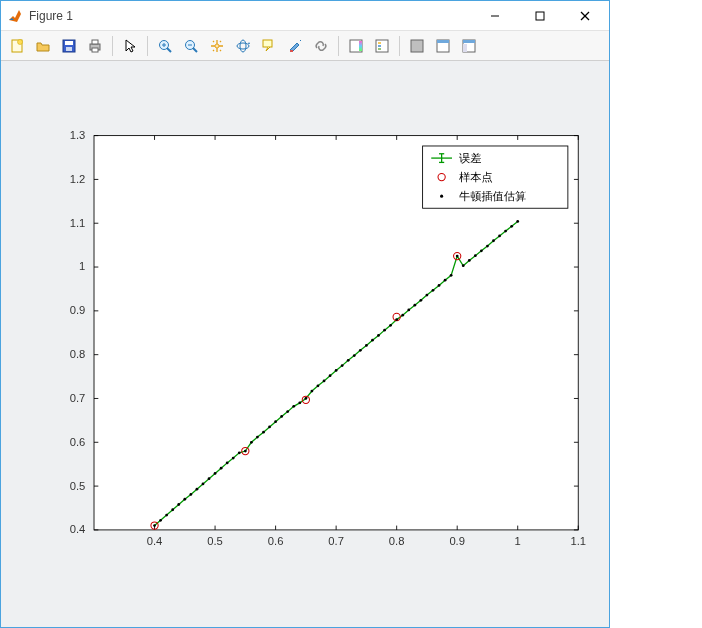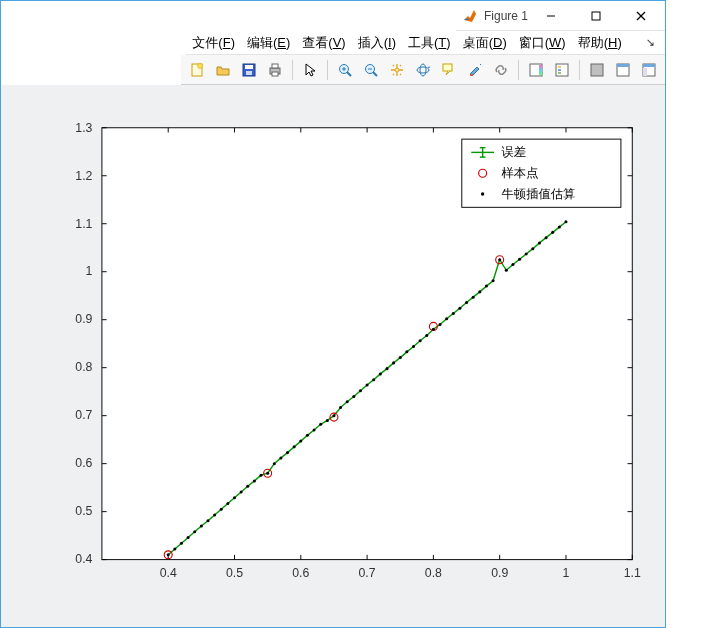--- a/index.html
+++ b/index.html
@@ -1,17 +1,17 @@
 <!DOCTYPE html>
 <html><head>
 <meta charset="utf-8">
 <style>
   * { box-sizing: border-box; margin: 0; padding: 0; }
   body { font-family: "Microsoft YaHei", Arial, sans-serif; font-size: 12px; background: #fff; width: 702px; }
-  .window { width: 666px; height: 628px; border: 1px solid #4aa3df; background: #fff; display: flex; flex-direction: column; align-items: flex-end; }
+  .window { width: 610px; height: 628px; border: 1px solid #4aa3df; background: #fff; display: flex; flex-direction: column; }
   .titlebar { height: 30px; background: #fff; border-bottom: 1px solid #e3e3e3; display: flex; align-items: center; padding: 0 2px 0 6px; font-size: 12px; color: #444; }
   .titlebar .app-icon { width: 16px; height: 16px; margin-right: 6px; }
   .titlebar .spacer { flex: 1; }
   .titlebar .winbtn { width: 45px; height: 28px; display: flex; align-items: center; justify-content: center; color: #333; }
   .menubar { height: 24px; display: flex; align-items: center; padding: 0 6px; gap: 12px; font-size: 13px; color: #000; border-bottom: 1px solid #e3e3e3; }
   .menubar .menu-item u { text-decoration: underline; }
   .menubar .m-spacer { flex: 1; }
   .menubar .dock-arrow { font-size: 11px; color: #333; padding-right: 4px; }
   .toolbar { height: 30px; display: flex; align-items: center; padding: 2px 4px; gap: 2px; border-bottom: 1px solid #cfcfcf; background: #f7f7f7; }
   .tbtn { width: 24px; height: 24px; display: flex; align-items: center; justify-content: center; border: 1px solid transparent; border-radius: 2px; }
@@ -50,32 +50,20 @@
         </svg>
       </div>
     <div class="winbtn">
         <svg width="10" height="10">
           <line x1="1" y1="1" x2="9" y2="9" stroke="#000" stroke-width="1.2"></line>
           <line x1="9" y1="1" x2="1" y2="9" stroke="#000" stroke-width="1.2"></line>
         </svg>
       </div>
   </div>
 
-  <div class="menubar">
-    <span class="menu-item">文件(<u>F</u>)</span>
-    <span class="menu-item">编辑(<u>E</u>)</span>
-    <span class="menu-item">查看(<u>V</u>)</span>
-    <span class="menu-item">插入(<u>I</u>)</span>
-    <span class="menu-item">工具(<u>T</u>)</span>
-    <span class="menu-item">桌面(<u>D</u>)</span>
-    <span class="menu-item">窗口(<u>W</u>)</span>
-    <span class="menu-item">帮助(<u>H</u>)</span>
-    <span class="m-spacer"></span>
-    <span class="dock-arrow">↘</span>
-  </div>
 
   <div class="toolbar">
     <div class="tbtn">
         <svg width="16" height="16">
           <rect x="3" y="2" width="10" height="12" fill="#fffbe0" stroke="#caa200"></rect>
           <circle cx="11" cy="4" r="2.5" fill="#ffdd55" stroke="#caa200" stroke-width="0.5"></circle>
         </svg>
       </div>
     <div class="tbtn">
         <svg width="16" height="16">

